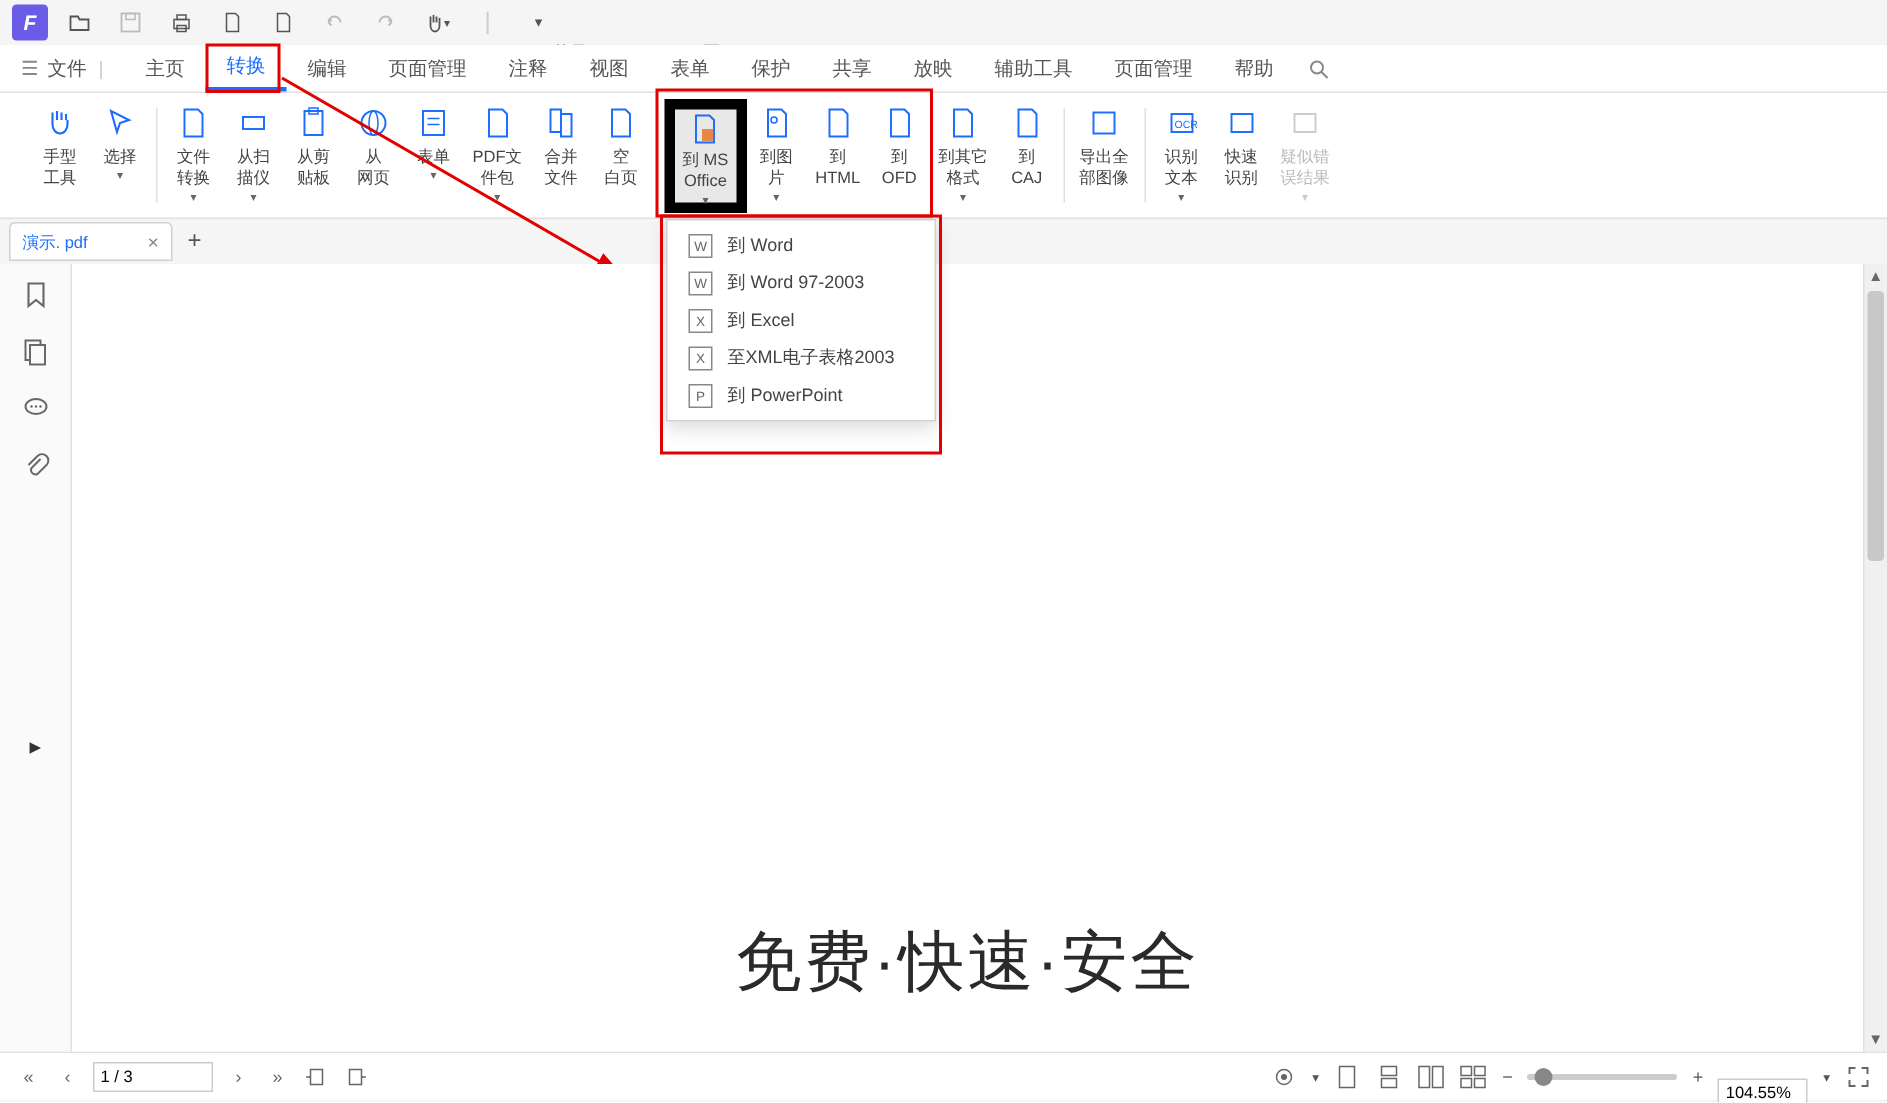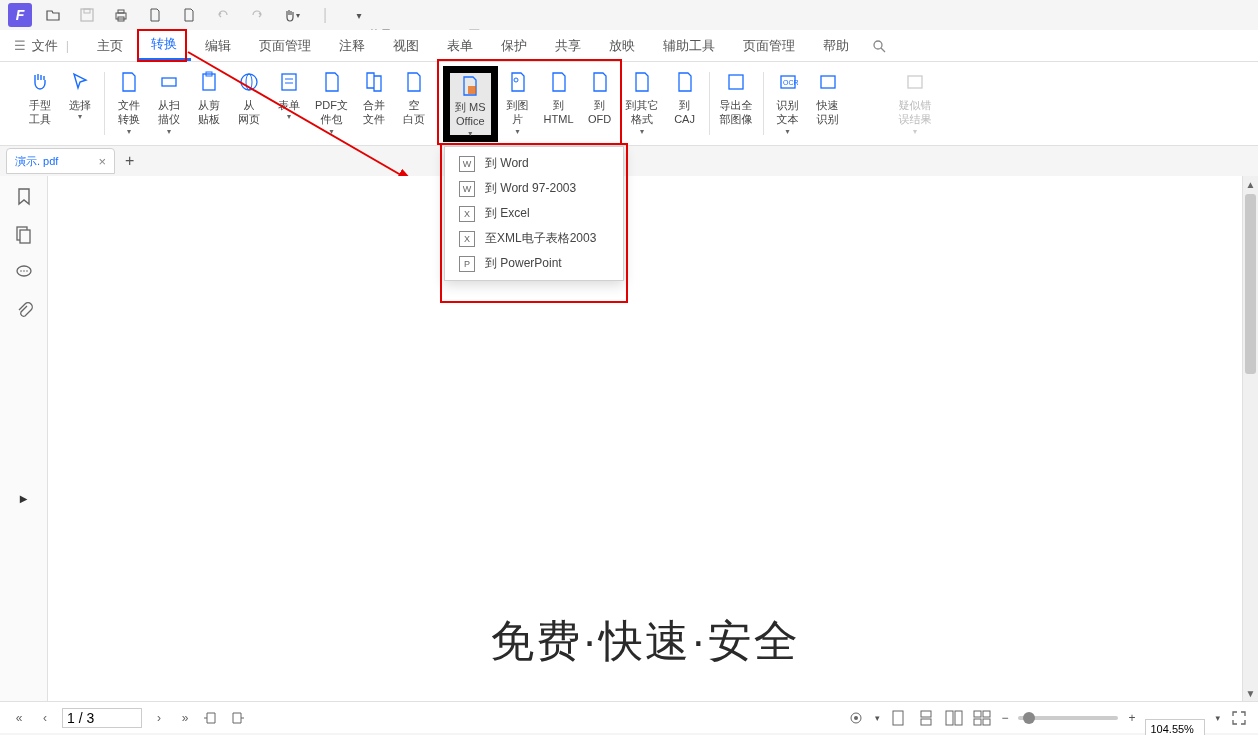--- a/index.html
+++ b/index.html
@@ -16,21 +16,21 @@
 
 .menubar { height: 32px; background: #fff; display: flex; align-items: center; border-bottom: 1px solid #e0e0e0; padding-left: 8px; position: relative; }
 .menubar-item { font-size: 13px; color: #555; padding: 0 14px; cursor: pointer; height: 100%; display: flex; align-items: center; }
 .menubar-item.active { color: #1a6dff; font-weight: 500; border-bottom: 3px solid #1a6dff; }
 .menubar .search-ico { margin-left: 8px; color: #888; cursor: pointer; }
 .tab-highlight { position: absolute; border: 2px solid #e30000; pointer-events: none; }
 
 .ribbon { height: 84px; background: #fff; border-bottom: 1px solid #e0e0e0; display: flex; align-items: stretch; padding: 4px 20px; position: relative; }
 .ribbon-group { display: flex; align-items: flex-start; }
 .ribbon-btn { display: flex; flex-direction: column; align-items: center; justify-content: flex-start; padding: 2px 6px; cursor: pointer; font-size: 11px; color: #444; text-align: center; line-height: 1.3; min-width: 40px; height: 76px; }
-.ribbon-btn.disabled { color: #bbb; margin-left: 45px; }
+.ribbon-btn.disabled { color: #bbb; }
 .ribbon-btn .ico { width: 28px; height: 28px; display: flex; align-items: center; justify-content: center; margin-bottom: 2px; }
 .ribbon-btn .lbl { white-space: pre-line; font-size: 11px; }
 .ribbon-btn.hover { background: #e8e8e8; border: 7px solid #000000; padding: 1px 5px; }
 .ribbon-sep { width: 1px; background: #e0e0e0; margin: 6px 4px; }
 .ribbon .drop-ico { font-size: 8px; color: #666; }
 .ribbon-highlight { position: absolute; border: 2px solid #e30000; pointer-events: none; }
 
 .arrow { position: absolute; pointer-events: none; }
 .arrow svg { overflow: visible; }
 
@@ -50,21 +50,21 @@
 .sidebar .collapse { margin-top: 150px; color: #333; font-size: 10px; }
 .canvas { flex: 1; background: #fff; position: relative; overflow: hidden; }
 .page-text { position: absolute; left: 50%; transform: translateX(-50%); bottom: 30px; font-size: 44px; color: #2a2a2a; font-weight: 500; letter-spacing: 2px; }
 .vscroll { width: 16px; background: #f0f0f0; border-left: 1px solid #e0e0e0; display: flex; flex-direction: column; align-items: center; }
 .vscroll .arrow-v { height: 16px; font-size: 10px; color: #666; cursor: pointer; display: flex; align-items: center; justify-content: center; width: 100%; }
 .vscroll .track { flex: 1; width: 100%; position: relative; }
 .vscroll .thumb { position: absolute; top: 2px; left: 2px; right: 2px; height: 180px; background: #c8c8c8; border-radius: 3px; }
 
 .statusbar { height: 32px; background: #fff; border-top: 1px solid #e0e0e0; display: flex; align-items: center; padding: 0 10px; font-size: 12px; color: #555; gap: 6px; }
 .status-left { display: flex; align-items: center; gap: 8px; }
-.page-input { width: 80px; height: 20px; border: 1px solid #ccc; padding: 0 4px; font-size: 14px; }
+.page-input { width: 80px; height: 20px; border: 1px solid #ccc; padding: 0 4px; font-size: 11px; }
 .status-right { margin-left: auto; display: flex; align-items: center; gap: 10px; }
 .zoom-slider { width: 100px; height: 4px; background: #ccc; position: relative; border-radius: 2px; }
 .zoom-slider .knob { position: absolute; left: 5px; top: -4px; width: 12px; height: 12px; background: #888; border-radius: 50%; }
 .zoom-input { width: 60px; height: 20px; border: 1px solid #ccc; padding: 0 4px; font-size: 11px; margin-top: 23px; }
 .view-btn { width: 18px; height: 18px; display: flex; align-items: center; justify-content: center; cursor: pointer; color: #666; }
 svg { display: block; }
 </style>
 </head>
 <body>
 

